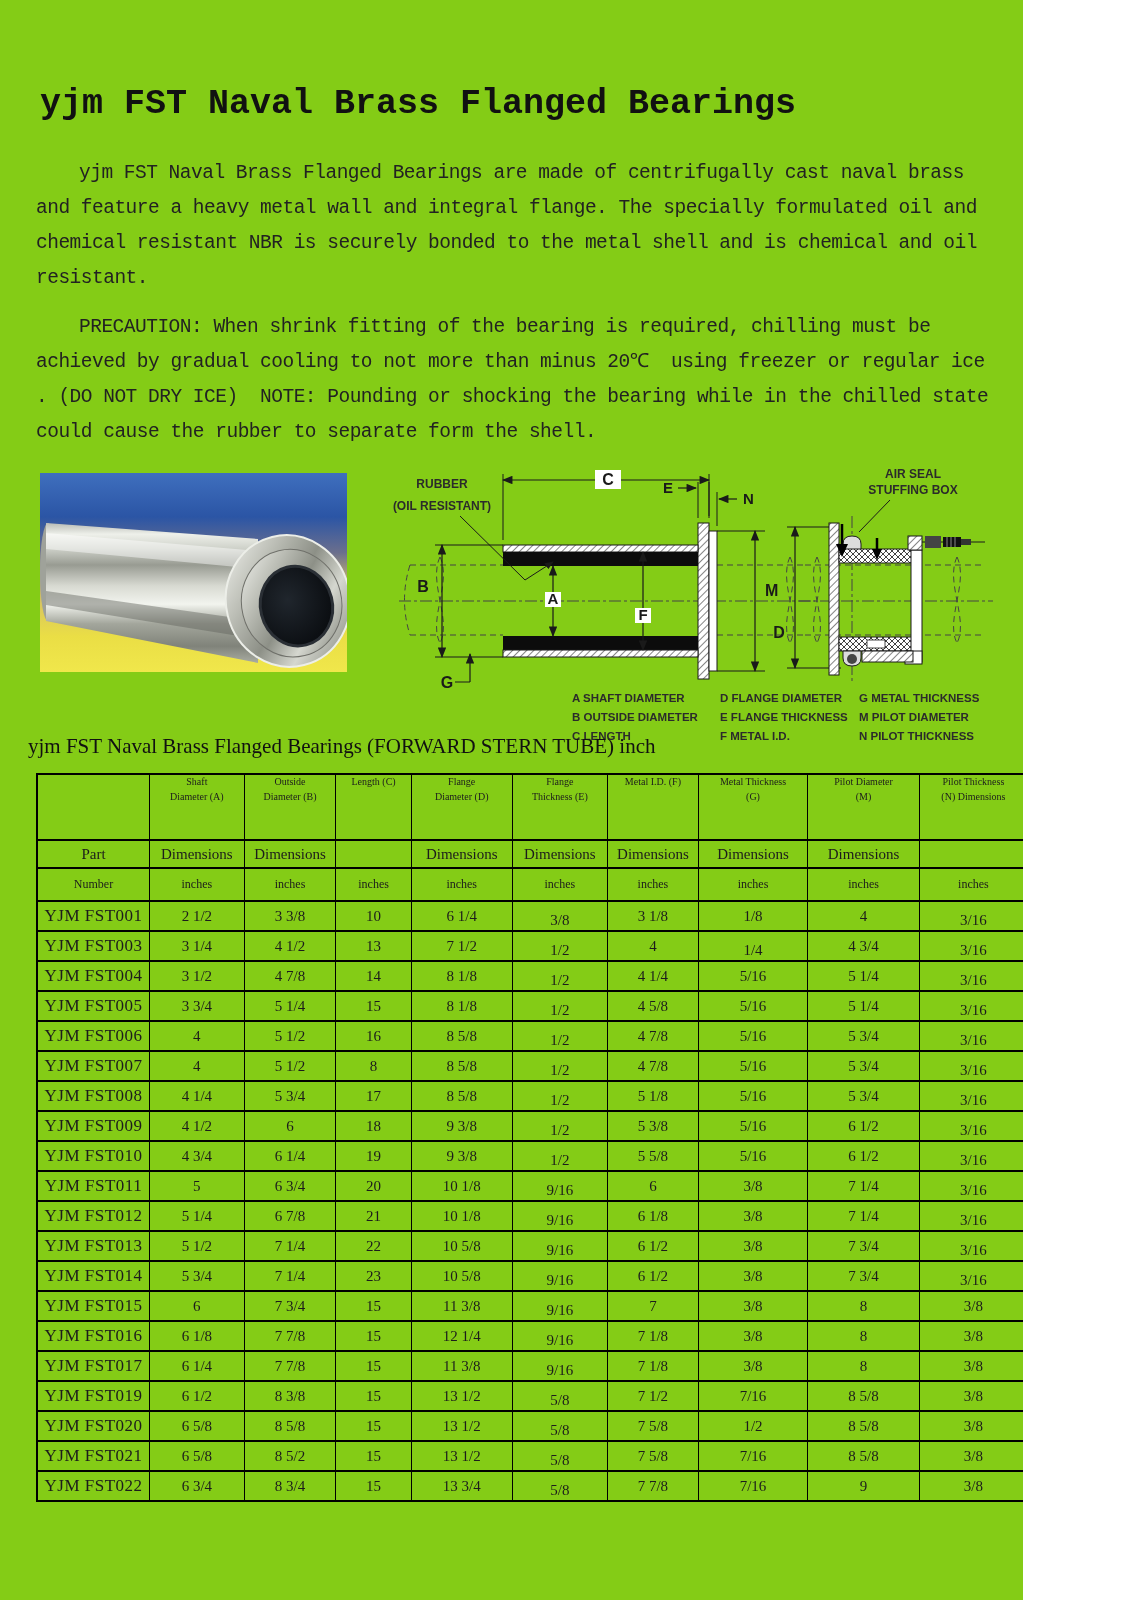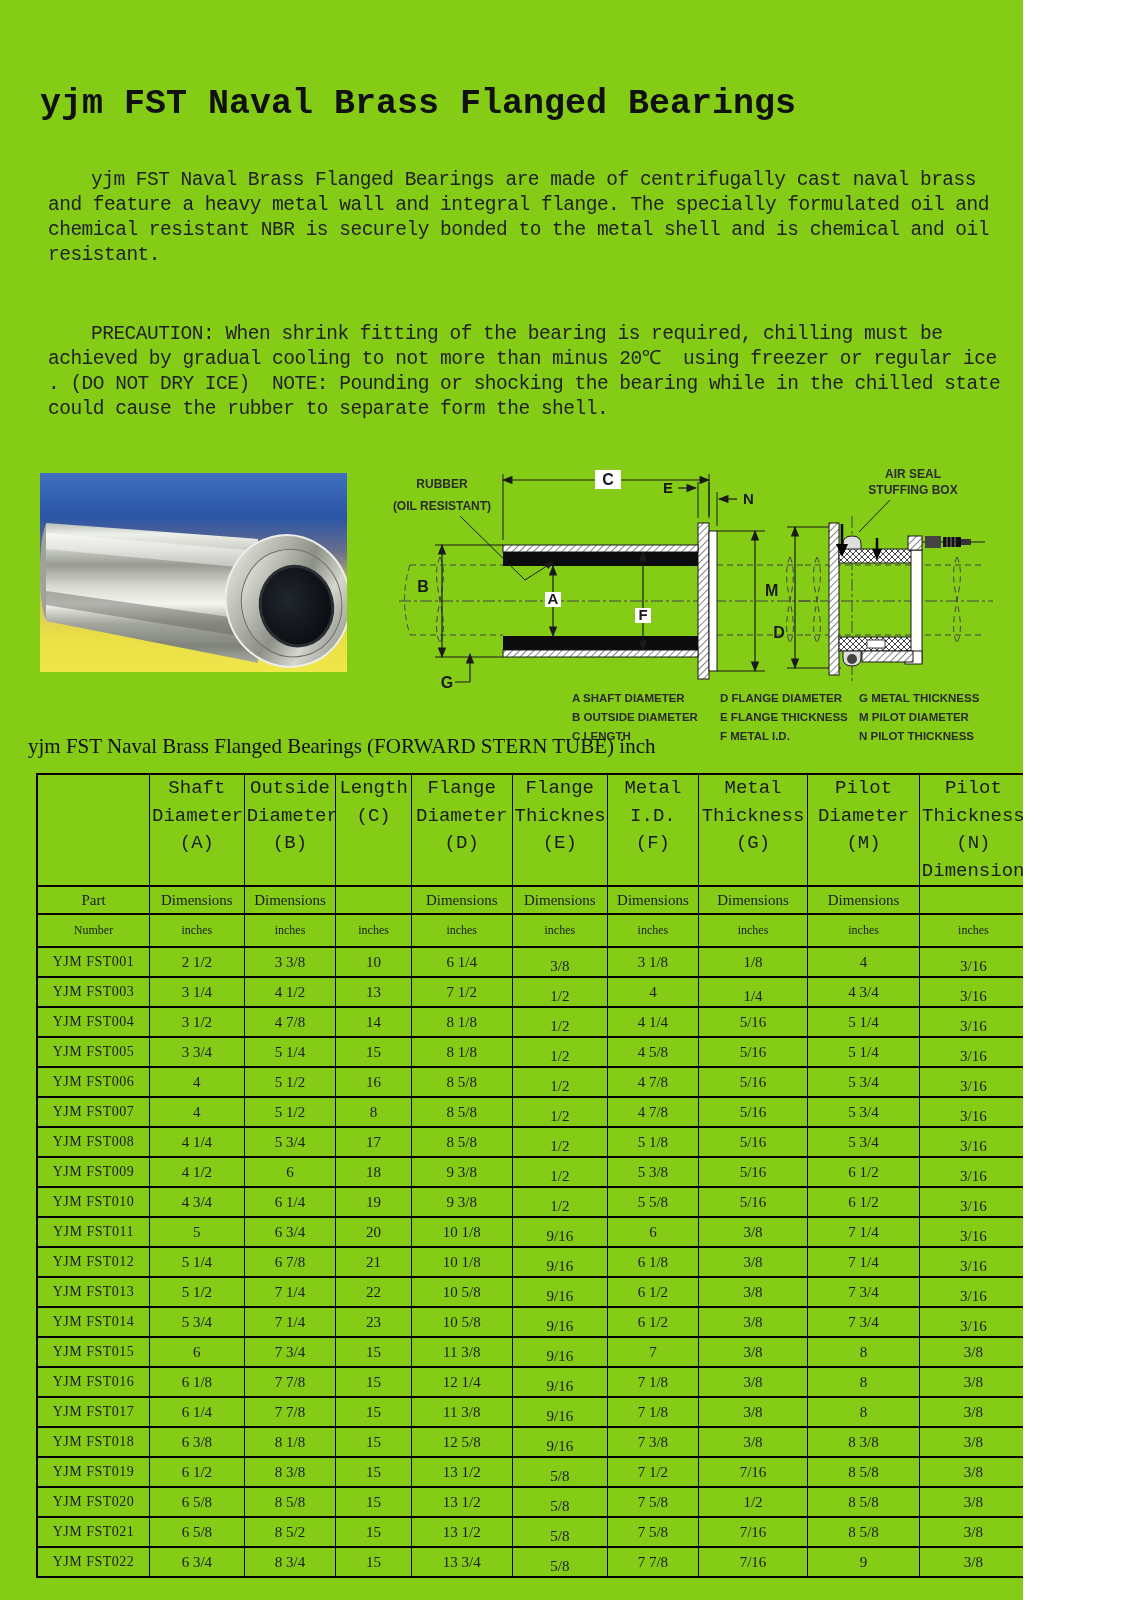--- a/index.html
+++ b/index.html
@@ -1,42 +1,42 @@
 <!DOCTYPE html>
 <html><head>
 <meta charset="utf-8">
 <style>
   html,body{margin:0;padding:0;background:#fff;}
   #page{position:relative;width:1023px;height:1600px;background:#84cc16;overflow:hidden;
         font-family:"Liberation Serif",serif;color:#1a1a1a;}
   
   #page-title{position:absolute;left:40px;top:84px;margin:0;font-family:"Liberation Mono",monospace;
         font-weight:bold;font-size:35px;letter-spacing:0px;color:#111;white-space:nowrap;}
-  .body-text{position:absolute;left:36px;width:960px;margin:12px;font-family:"Liberation Mono",monospace;
-        font-size:19.5px;line-height:25px;letter-spacing:-0.5px;color:#222;
+  .body-text{position:absolute;left:36px;width:960px;margin:0;font-family:"Liberation Mono",monospace;
+        font-size:19.5px;line-height:35px;letter-spacing:-0.5px;color:#222;
         white-space:pre-wrap;text-indent:43px;}
   #intro-para{top:156px;}
   #precaution-para{top:310px;}
   
   #photo-wrap{position:absolute;left:40px;top:473px;width:307px;height:199px;}
   #diagram-wrap{position:absolute;left:385px;top:452px;width:746px;height:292px;}
   
   #table-caption{position:absolute;left:28px;top:734px;font-family:"Liberation Serif",serif;
         font-size:21px;color:#111;white-space:nowrap;}
   
   #spec-table{position:absolute;left:36px;top:773px;width:993px;border-collapse:collapse;
         table-layout:fixed;font-family:"Liberation Serif",serif;color:#1c1c1c;}
   #spec-table th,#spec-table td{border:1px solid #000;border-top-width:2px;border-bottom-width:2px;
         text-align:center;font-weight:normal;padding:0 2px;overflow:hidden;}
   #spec-table{border:2px solid #000;}
-  tr.h-top th{height:64px;vertical-align:top;white-space:pre-line;font-size:19px;line-height:1.45;padding-top:2px;font-family:Liberation Mono, monospace;}
+  tr.h-top th{height:64px;vertical-align:top;white-space:pre-line;font-size:10px;line-height:1.45;padding-top:2px;}
   tr.h-mid th{height:26px;font-size:15px;}
   tr.h-units th{height:31px;font-size:12px;}
   #spec-table tbody th,#spec-table tbody td{height:27px;font-size:15px;vertical-align:middle;}
-  #spec-table tbody th.part{font-size:14px;letter-spacing:0.5px;}
+  #spec-table tbody th.part{font-size:17px;letter-spacing:0.5px;}
   #spec-table td.low{vertical-align:bottom;padding-bottom:1px;}
   
   .dim-letter{font-family:"Liberation Sans",sans-serif;font-weight:bold;font-size:15px;fill:#1a1a1a;}
   .dim-letter.big{font-size:16px;}
   .small-label{font-family:"Liberation Sans",sans-serif;font-weight:bold;font-size:12px;fill:#2b2b2b;}
   .legend-label{font-family:"Liberation Sans",sans-serif;font-weight:bold;font-size:11.5px;fill:#2b2b2b;}
   .thin{stroke:#1a1a1a;stroke-width:1;fill:none;}
   .dim{stroke:#1a1a1a;stroke-width:1.2;fill:none;}
   .dash{stroke:#444;stroke-width:1;fill:none;stroke-dasharray:6 4;}
   .cdash{stroke:#444;stroke-width:1;fill:none;stroke-dasharray:12 3 3 3;}
@@ -486,32 +486,20 @@
           <td>7 7/8</td>
           <td>15</td>
           <td>11 3/8</td>
           <td class="low">9/16</td>
           <td>7 1/8</td>
           <td>3/8</td>
           <td>8</td>
           <td>3/8</td>
         </tr>
         <tr>
-          <th class="part">YJM FST018</th>
-          <td>6 3/8</td>
-          <td>8 1/8</td>
-          <td>15</td>
-          <td>12 5/8</td>
-          <td class="low">9/16</td>
-          <td>7 3/8</td>
-          <td>3/8</td>
-          <td>8 3/8</td>
-          <td>3/8</td>
-        </tr>
-        <tr>
           <th class="part">YJM FST019</th>
           <td>6 1/2</td>
           <td>8 3/8</td>
           <td>15</td>
           <td>13 1/2</td>
           <td class="low">5/8</td>
           <td>7 1/2</td>
           <td>7/16</td>
           <td>8 5/8</td>
           <td>3/8</td>

